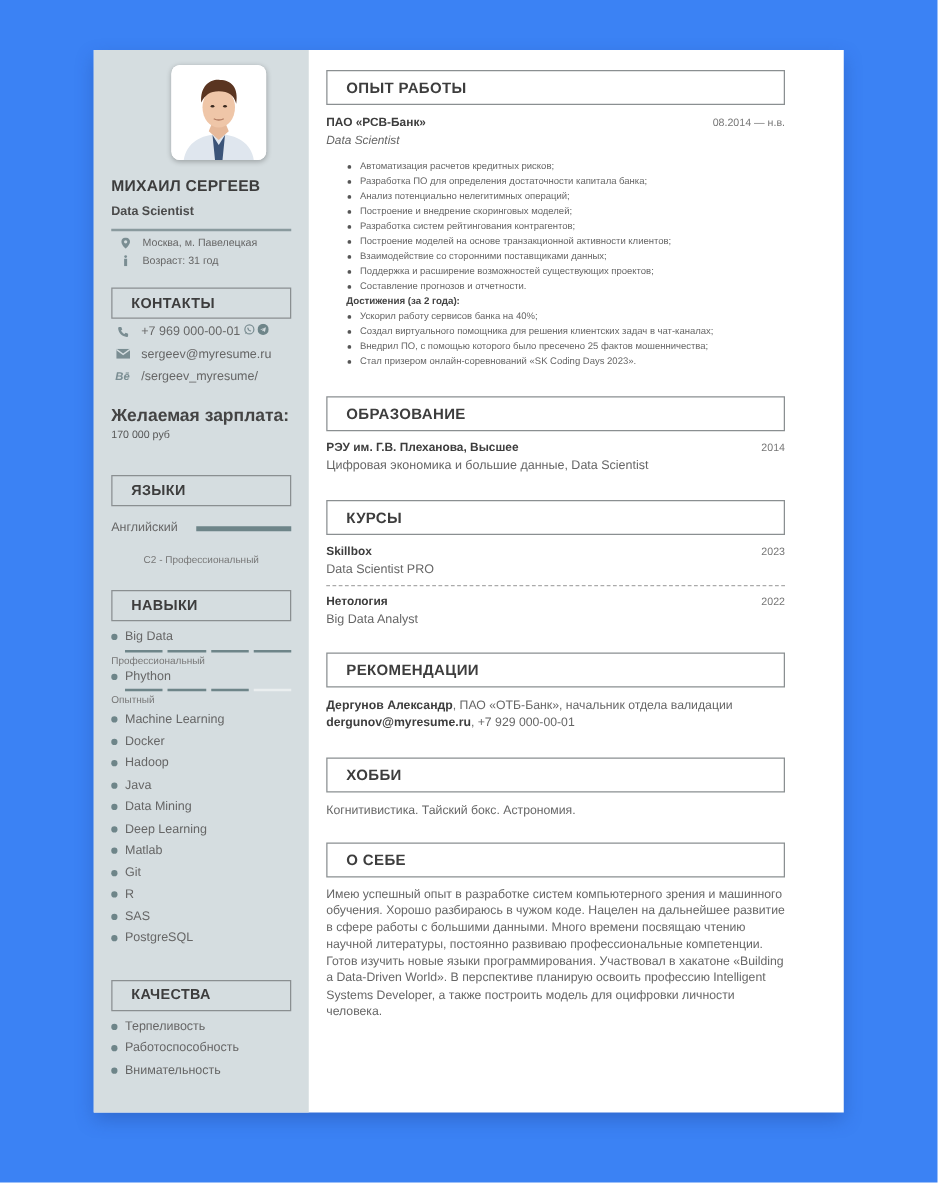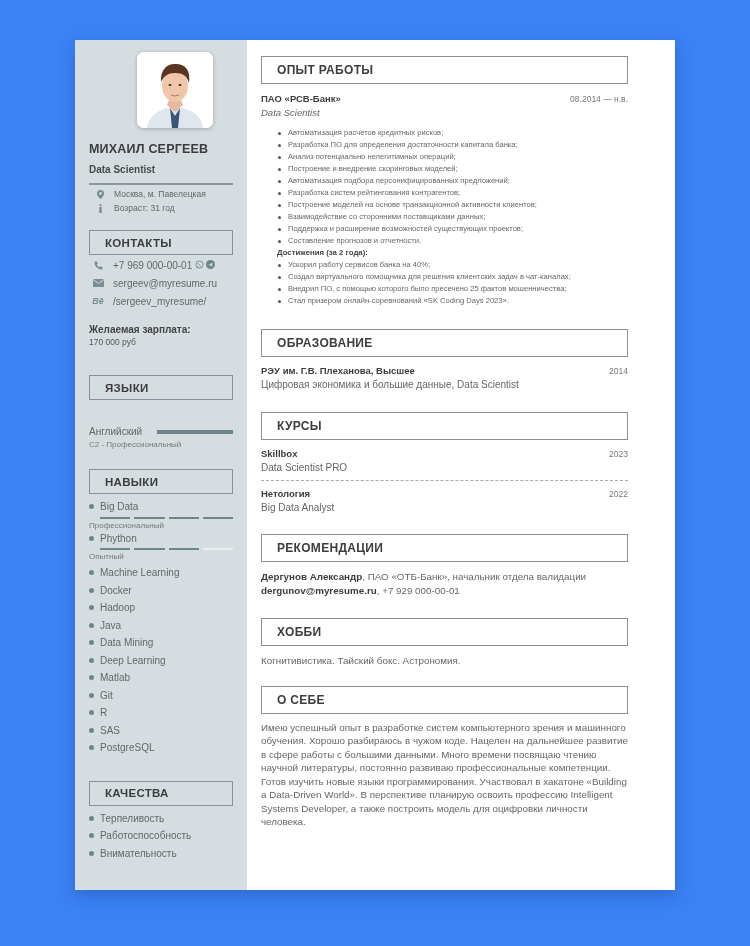--- a/index.html
+++ b/index.html
@@ -80,26 +80,26 @@
     font-size: 11.5px; font-weight: bold;
     color: #3d3d3d; letter-spacing: 0.3px;
   }
   .contact-row {
     display: flex; align-items: center;
     font-size: 10px; color: #666;
     height: 18px;
   }
   .contact-row .ico { margin-left: 2px; margin-right: 8px; }
   .msg-icons { display: inline-flex; gap: 2px; margin-left: 3px; }
-  .salary-label { font-size: 10px; font-weight: bold; color: #444; margin-top: 14px; }
+  .salary-label { font-size: 14px; font-weight: bold; color: #444; margin-top: 14px; }
   .salary-value { font-size: 8.5px; color: #555; margin-top: 2px; }
-  .lang-row { display: flex; align-items: center; justify-content: space-between; margin-top: 26px; }
+  .lang-row { display: flex; align-items: center; justify-content: space-between; margin-top: 12px; }
   .lang-name { font-size: 10px; color: #666; }
   .lang-bar { width: 76px; height: 4px; background: #6e8589; }
-  .lang-level { text-align: left; font-size: 8px; color: #777; margin-top: 3px; }
+  .lang-level { text-align: center; font-size: 8px; color: #777; margin-top: 15px; }
   .skill-bullet-row {
     display: flex; align-items: center;
     font-size: 10px; color: #666;
     height: 17.5px;
   }
   .dot { width: 5px; height: 5px; border-radius: 50%; background: #6e8589; margin: 0 6px 0 0; flex: none; }
   .skill-bars { display: flex; gap: 4px; margin-left: 11px; margin-top: 1px; }
   .skill-seg { width: 36px; height: 2px; background: #6e8589; }
   .skill-seg.empty { background: #eaeeef; }
   .skill-level { text-align: left; font-size: 8px; color: #777; margin-top: 2px; }
@@ -322,21 +322,20 @@
       <div class="entry-head" style="margin-top:9px">
         <span class="entry-title">ПАО «РСВ-Банк»</span>
         <span class="entry-date">08.2014 — н.в.</span>
       </div>
       <div class="entry-sub italic">Data Scientist</div>
       <ul class="duties">
         <li>Автоматизация расчетов кредитных рисков;</li>
         <li>Разработка ПО для определения достаточности капитала банка;</li>
         <li>Анализ потенциально нелегитимных операций;</li>
         <li>Построение и внедрение скоринговых моделей;</li>
-        <li>Автоматизация подбора персонифицированных предложений;</li>
         <li>Разработка систем рейтингования контрагентов;</li>
         <li>Построение моделей на основе транзакционной активности клиентов;</li>
         <li>Взаимодействие со сторонними поставщиками данных;</li>
         <li>Поддержка и расширение возможностей существующих проектов;</li>
         <li>Составление прогнозов и отчетности.</li>
       </ul>
       <div class="ach-title">Достижения (за 2 года):</div>
       <ul class="duties" style="margin-top:0">
         <li>Ускорил работу сервисов банка на 40%;</li>
         <li>Создал виртуального помощника для решения клиентских задач в чат-каналах;</li>

